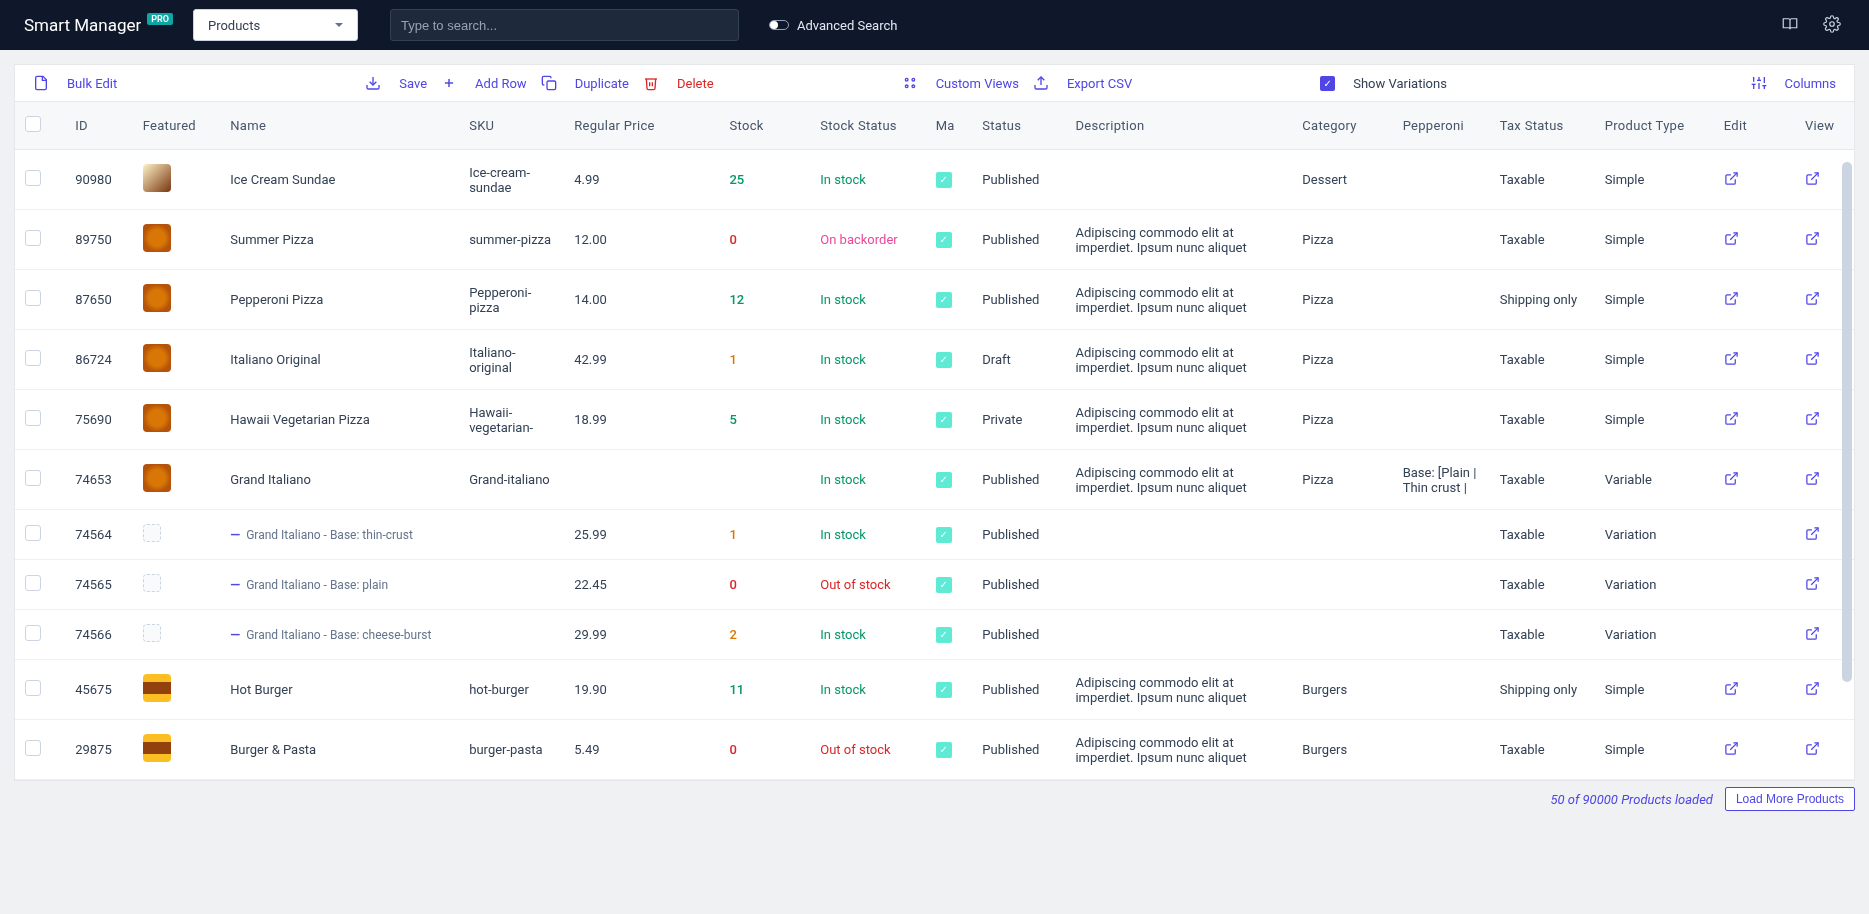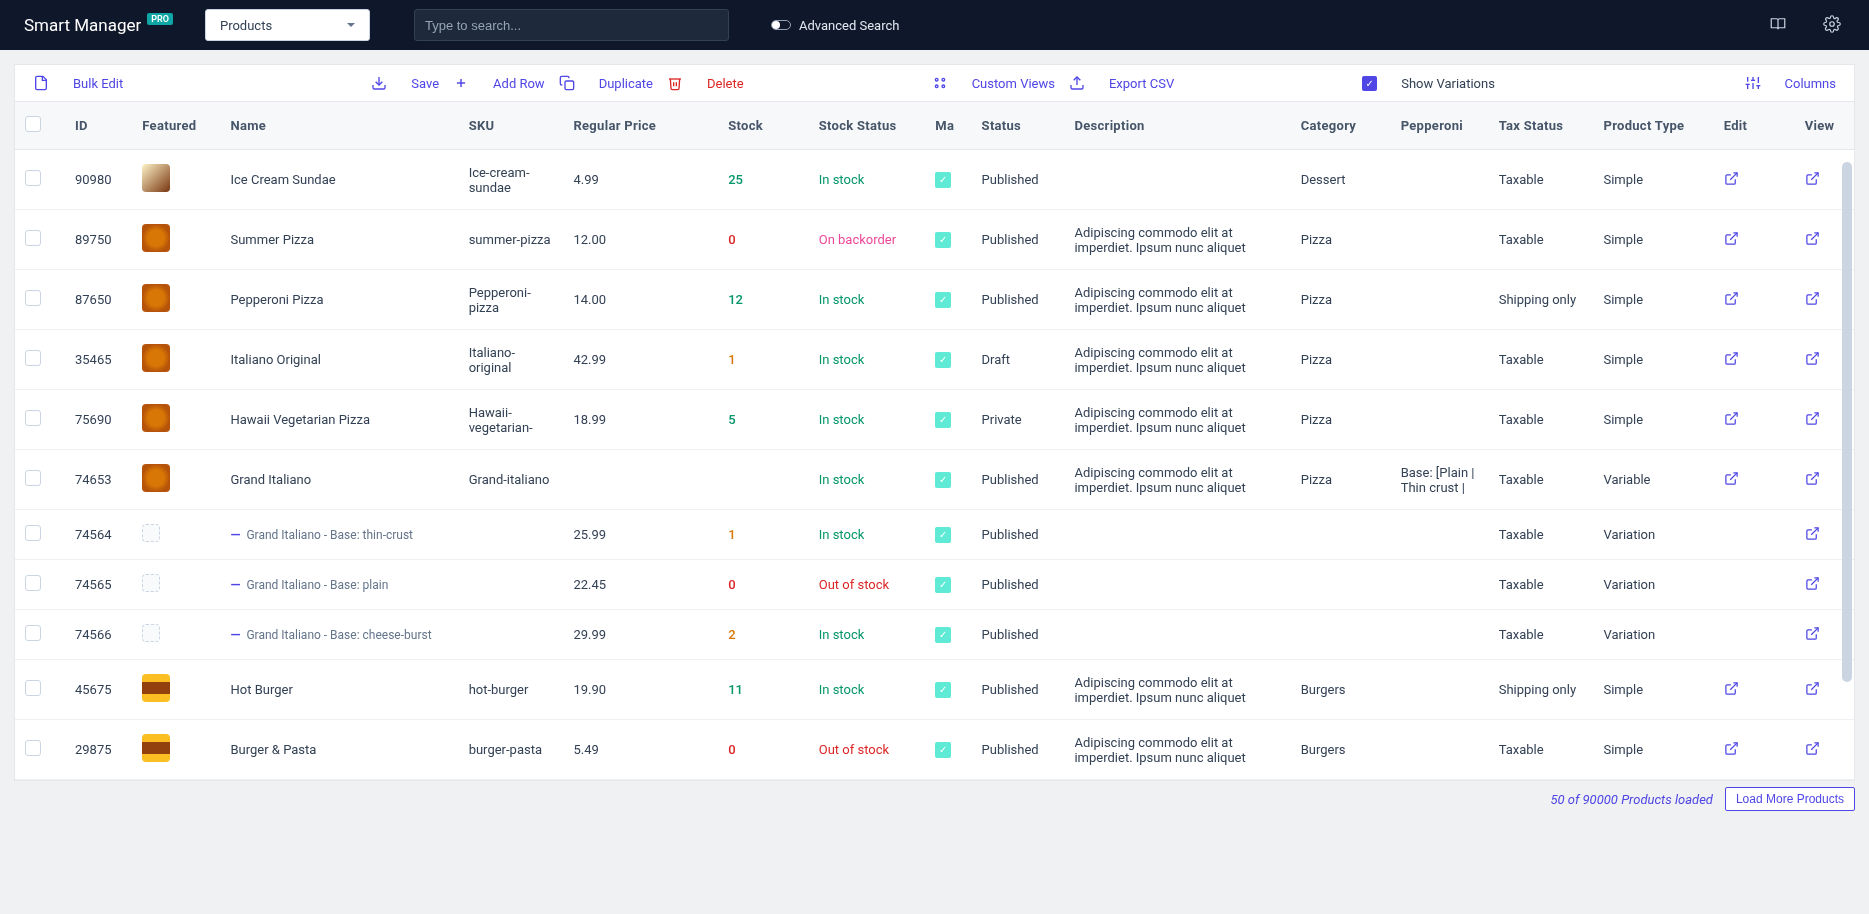--- a/index.html
+++ b/index.html
@@ -1,43 +1,43 @@
 <!DOCTYPE html>
 <html><head>
 <meta charset="utf-8">
 <style>
 *{box-sizing:border-box;margin:0;padding:0;}
 body{font-family:-apple-system,BlinkMacSystemFont,"Segoe UI",Roboto,Helvetica,Arial,sans-serif;background:#f0f1f3;color:#1f2937;font-size:13px;}
-.header{background:#0f172a;height:50px;display:flex;align-items:center;padding:0 24px;gap:28px;}
+.header{background:#0f172a;height:50px;display:flex;align-items:center;padding:0 24px;gap:16px;}
 .brand{color:#ffffff;font-size:17px;font-weight:400;display:flex;align-items:center;gap:6px;}
 .pro-badge{background:#0ea5a5;color:#fff;font-size:9px;padding:1px 4px;border-radius:2px;position:relative;top:-6px;font-weight:600;}
 .entity-select{background:#ffffff;border:1px solid #cbd5e1;border-radius:3px;height:32px;width:165px;display:flex;align-items:center;padding:0 14px;justify-content:space-between;cursor:pointer;color:#334155;font-size:13px;margin-left:4px;}
 .chev{width:0;height:0;border-left:4px solid transparent;border-right:4px solid transparent;border-top:4px solid #64748b;}
-.search-wrap{background:#1e293b;border:1px solid #334155;border-radius:3px;height:32px;width:315px;display:flex;align-items:center;padding:0 10px;margin-left:16px;}
+.search-wrap{background:#1e293b;border:1px solid #334155;border-radius:3px;height:32px;width:349px;display:flex;align-items:center;padding:0 10px;margin-left:16px;}
 .search-wrap input{background:transparent;border:none;outline:none;color:#cbd5e1;width:100%;font-size:13px;}
 .search-wrap input::placeholder{color:#94a3b8;}
 .toggle-wrap{display:flex;align-items:center;gap:8px;margin-left:14px;}
 .toggle{width:20px;height:10px;border:1px solid #94a3b8;border-radius:10px;position:relative;}
 .toggle::after{content:"";position:absolute;width:8px;height:8px;background:#fff;border-radius:50%;left:0;top:0;}
 .adv-label{color:#e2e8f0;font-size:13px;}
 .header-spacer{flex:1;}
 .hdr-icon{color:#cbd5e1;padding:4px;cursor:pointer;}
 .panel{background:#ffffff;margin:14px 14px 0 14px;border:1px solid #e5e7eb;display:flex;flex-direction:column;}
 .toolbar{display:flex;align-items:center;padding:10px 18px;border-bottom:1px solid #e5e7eb;gap:14px;font-size:13px;}
-.tb-item{display:flex;align-items:flex-end;gap:24px;color:#334155;cursor:pointer;}
+.tb-item{display:flex;align-items:flex-end;gap:18px;color:#334155;cursor:pointer;}
 .tb-item.blue{color:#4f46e5;}
 .tb-item.red{color:#dc2626;}
 .tb-gap-lg{width:220px;}
 .tb-gap-md{width:160px;}
 .tb-gap-xl{flex:1;}
 .tb-check{width:15px;height:15px;background:#4f46e5;border-radius:2px;display:inline-flex;align-items:center;justify-content:center;color:#fff;font-size:10px;}
 .icon-sm{width:16px;height:16px;display:inline-flex;align-items:center;justify-content:center;flex:0 0 auto;}
 .table-wrap{overflow:auto;position:relative;}
 .grid{width:100%;border-collapse:collapse;font-size:13px;}
-.grid th{background:#f6f8fa;text-align:left;padding:14px 10px;color:#475569;font-weight:700;border-bottom:1px solid #e5e7eb;letter-spacing:.3px;white-space:nowrap;}
+.grid th{background:#f6f8fa;text-align:left;padding:14px 10px;color:#475569;font-weight:400;border-bottom:1px solid #e5e7eb;letter-spacing:.3px;white-space:nowrap;}
 .grid td{padding:14px 10px;border-bottom:1px solid #eef0f3;color:#334155;vertical-align:middle;}
 .checkbox{width:16px;height:16px;border:1.5px solid #cbd5e1;border-radius:3px;display:inline-block;background:#fff;}
 .thumb{width:28px;height:28px;border-radius:4px;display:inline-block;}
 .thumb.pizza{background:radial-gradient(circle,#d97706 40%,#b45309 70%);}
 .thumb.dessert{background:linear-gradient(135deg,#fef3c7,#78350f);}
 .thumb.burger{background:linear-gradient(#fbbf24 0 30%,#92400e 30% 70%,#fbbf24 70%);}
 .thumb.variation{width:18px;height:18px;border:1px dashed #cbd5e1;background:#f8fafc;}
 .stock-green{color:#059669;font-weight:500;}
 .stock-orange{color:#d97706;font-weight:500;}
 .stock-red{color:#dc2626;font-weight:500;}
@@ -300,21 +300,21 @@
                   <line x1="10" y1="14" x2="21" y2="3"></line>
                 </svg></span></td>
             <td><span class="ext-icon"><svg width="15" height="15" viewBox="0 0 24 24" fill="none" stroke="#4f46e5" stroke-width="2">
                   <path d="M18 13v6a2 2 0 0 1-2 2H5a2 2 0 0 1-2-2V8a2 2 0 0 1 2-2h6"></path>
                   <polyline points="15 3 21 3 21 9"></polyline>
                   <line x1="10" y1="14" x2="21" y2="3"></line>
                 </svg></span></td>
           </tr>
           <tr>
             <td><span class="checkbox"></span></td>
-            <td>35465</td>
+            <td>86724</td>
             <td><span class="thumb pizza"></span></td>
             <td><span>Italiano Original</span></td>
             <td>Italiano-original</td>
             <td>42.99</td>
             <td><span class="stock-orange">1</span></td>
             <td><span class="ss-instock">In stock</span></td>
             <td><span class="status-check">✓</span></td>
             <td>Draft</td>
             <td>Adipiscing commodo elit at imperdiet. Ipsum nunc aliquet</td>
             <td>Pizza</td>

